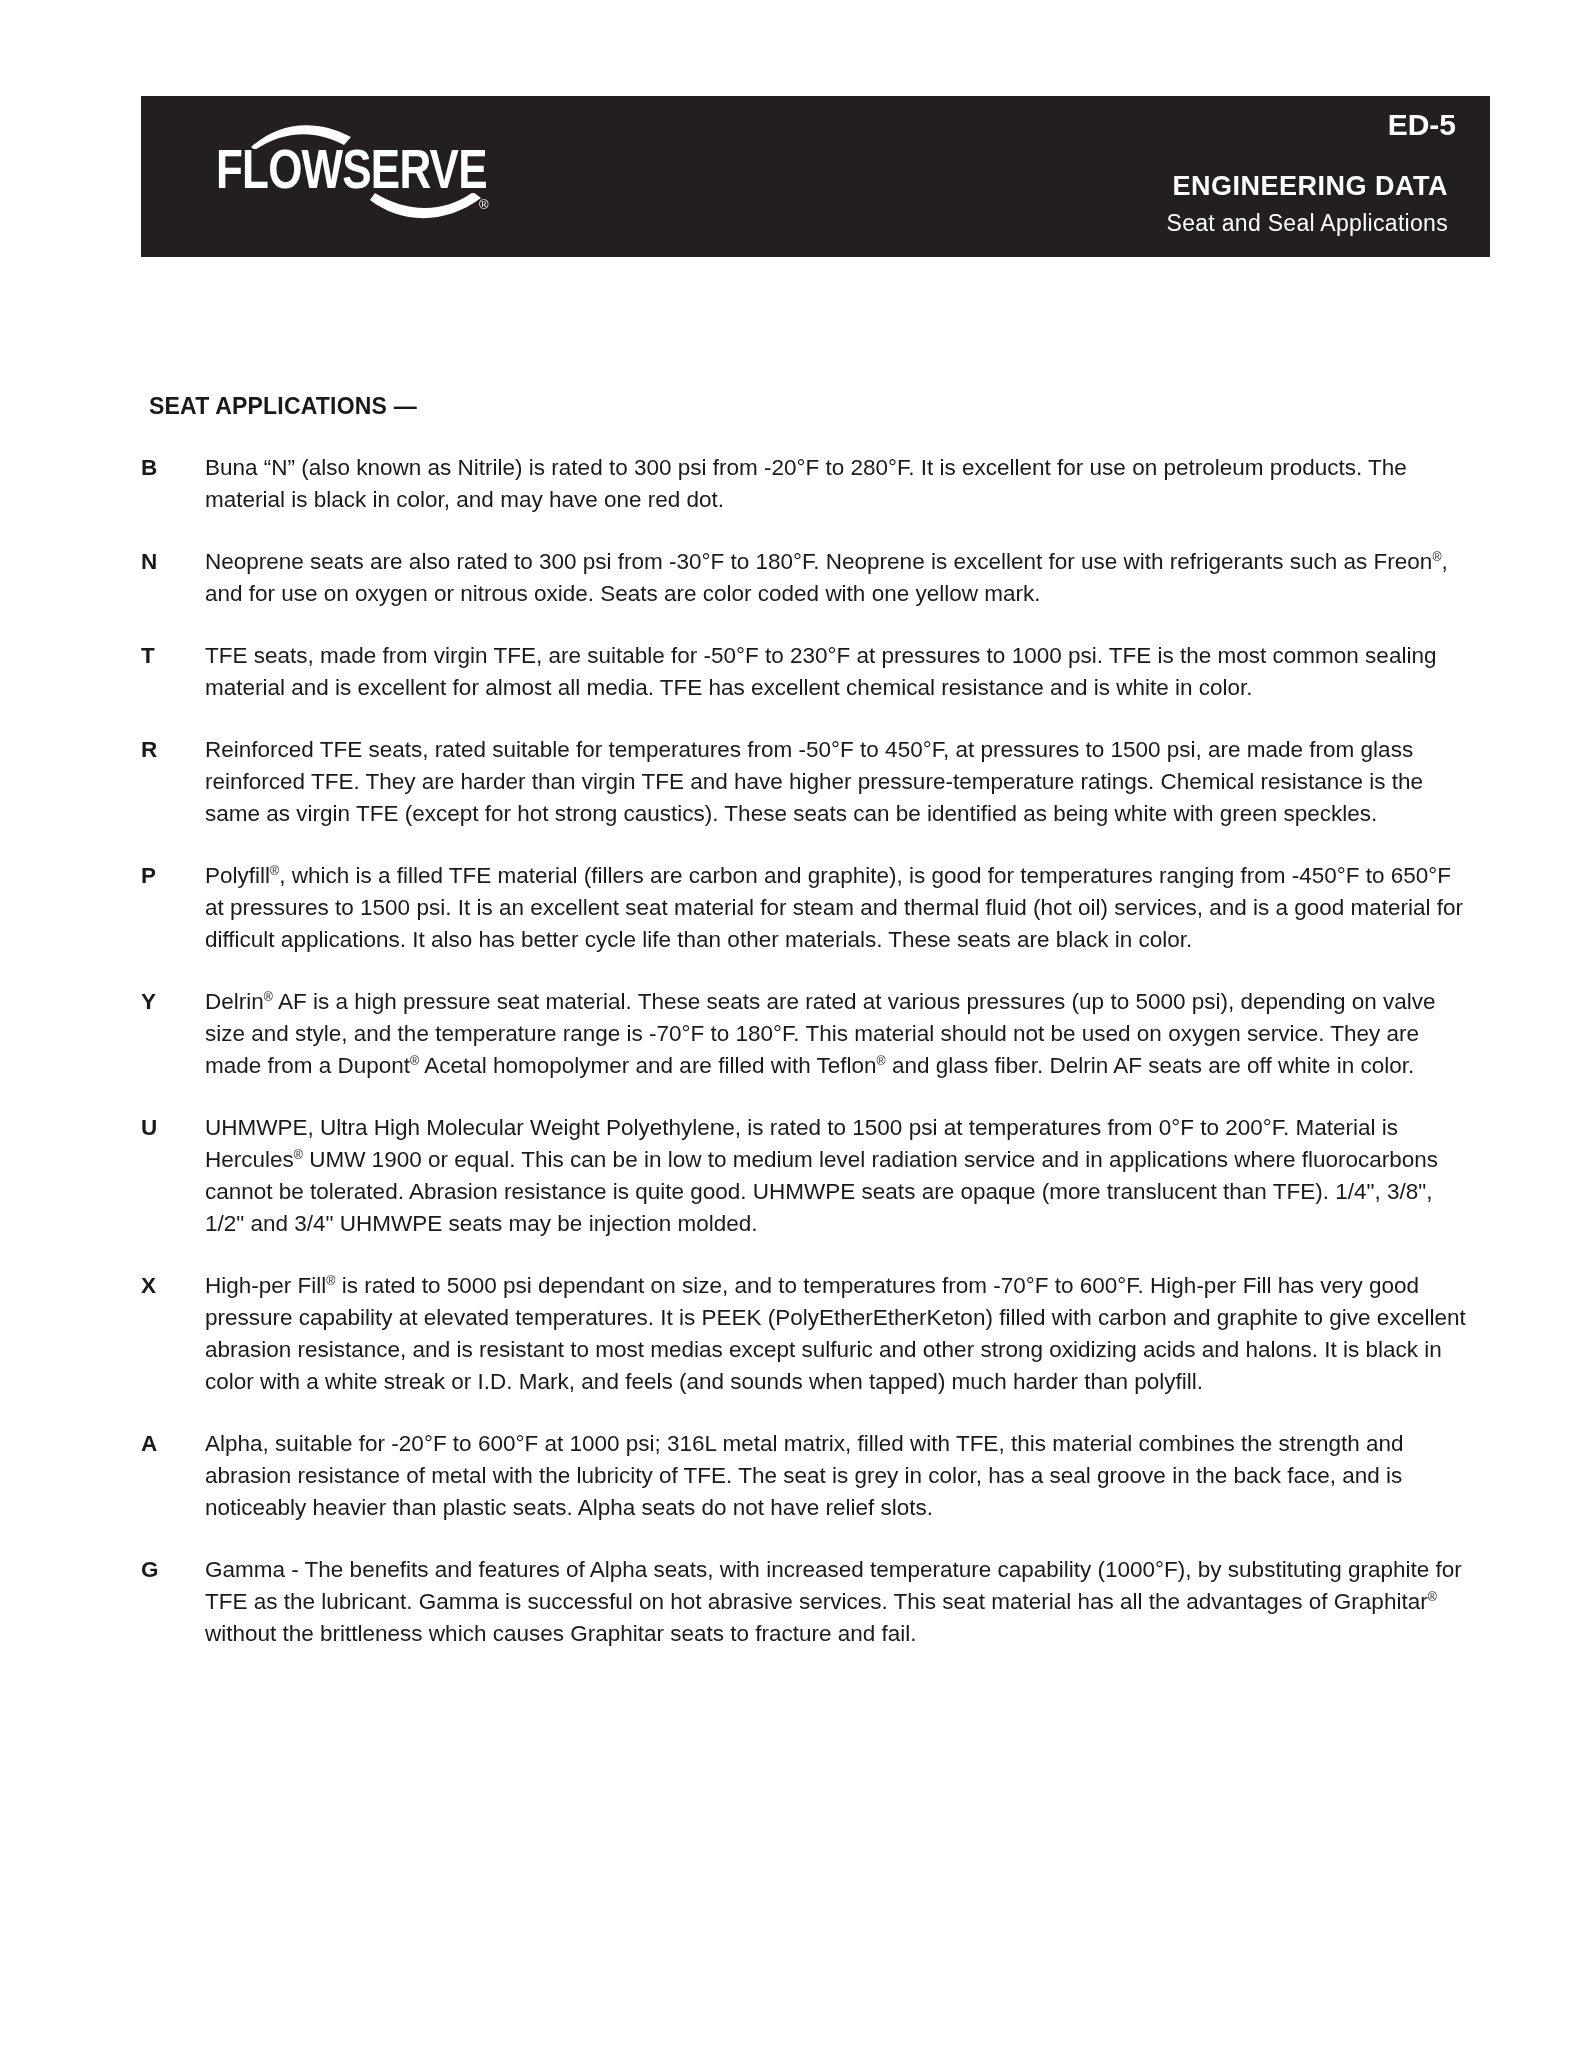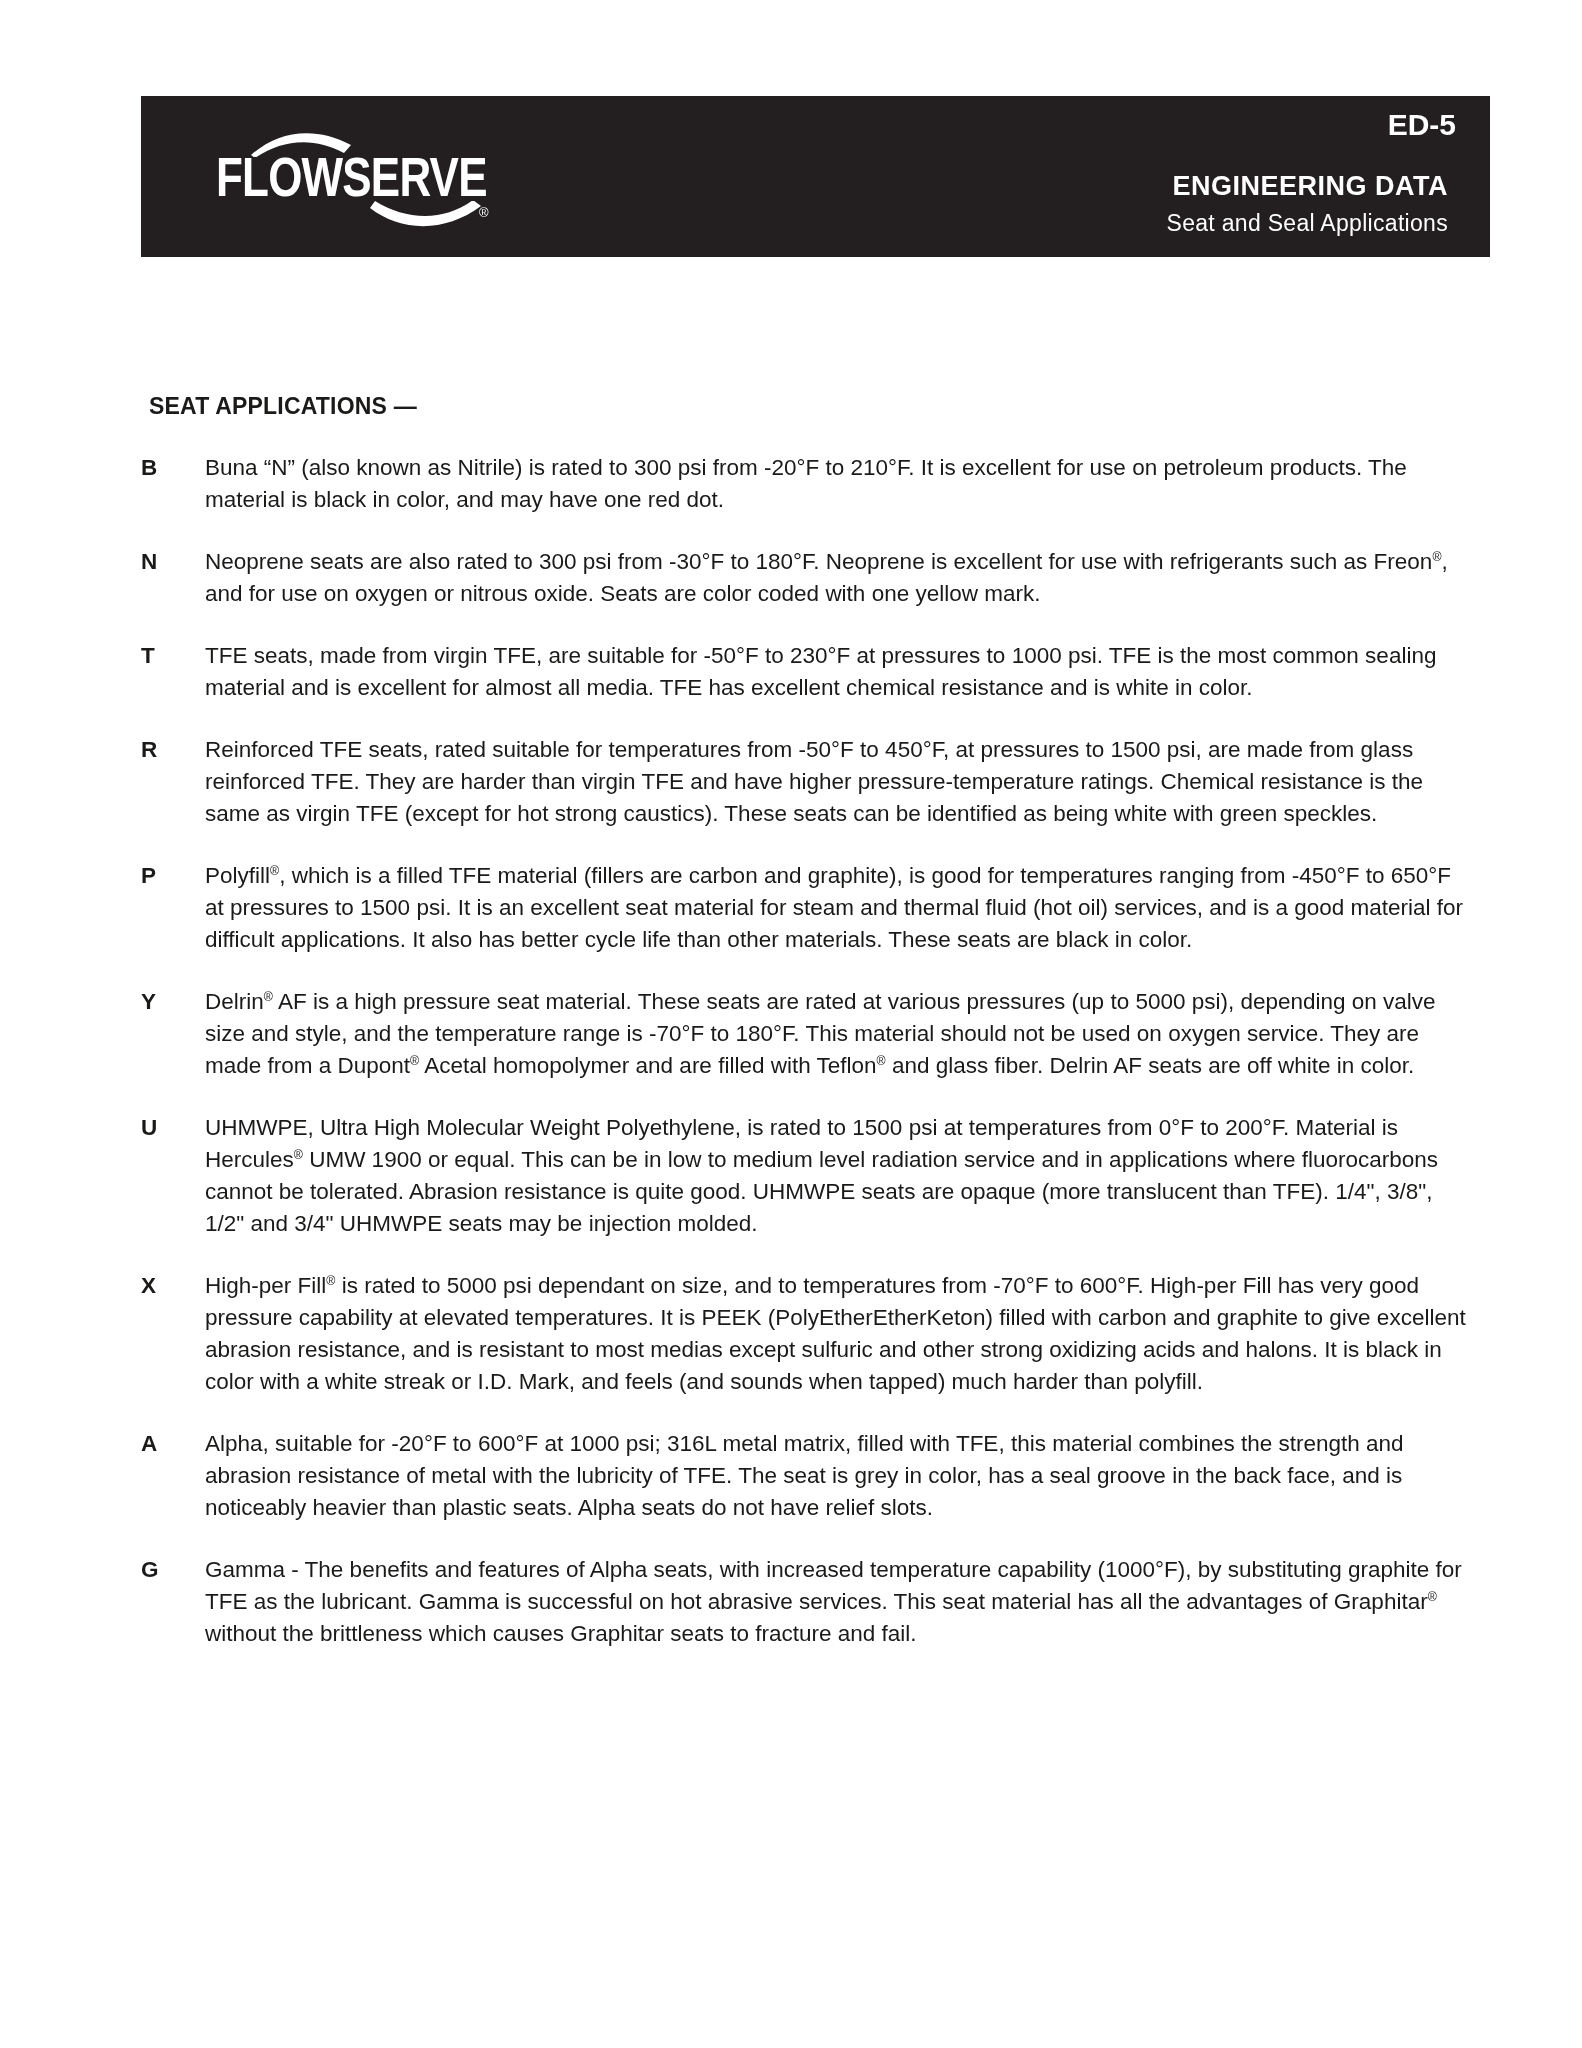--- a/index.html
+++ b/index.html
@@ -8,21 +8,21 @@
     font-family:"Liberation Sans","DejaVu Sans",sans-serif;
     -webkit-font-smoothing:antialiased;
   }
   .page{position:relative;width:1582px;height:2048px;background:#fff;color:#1b1a19;overflow:hidden;}
 
   
   .masthead{
     position:absolute;left:141px;top:96px;width:1349px;height:161px;
     background:#231f20;color:#fff;
   }
-  .logo{position:absolute;left:38px;top:12px;width:330px;height:118px;}
+  .logo{position:absolute;left:38px;top:4px;width:330px;height:118px;}
   .logo-arc-top{position:absolute;left:72px;top:20px;width:100px;height:29px;}
   .logo-arc-bottom{position:absolute;left:186px;top:93px;width:116px;height:30px;}
   .logo-word{
     position:absolute;left:37px;top:42px;
     font-size:55px;font-weight:bold;letter-spacing:-1px;line-height:1;
     transform:scaleX(0.8);transform-origin:left top;white-space:nowrap;
   }
   .logo-reg{position:absolute;left:300px;top:98px;font-size:13px;line-height:1;}
   .brand-sub{
     position:absolute;left:346px;top:52px;font-size:42px;font-weight:normal;
@@ -63,21 +63,21 @@
     <div class="doc-code">ED-5</div>
     <div class="doc-title">ENGINEERING DATA</div>
     <div class="doc-subtitle">Seat and Seal Applications</div>
   </header>
 
   <main class="content">
     <h2 class="section-heading">SEAT APPLICATIONS —</h2>
     <div class="seat-list">
         <div class="seat-item">
           <div class="seat-code">B</div>
-          <div class="seat-text"><span>Buna “N” (also known as Nitrile) is rated to 300 psi from -20°F to 210°F. It is excellent for use on petroleum products. The material is black in color, and may have one red dot.</span></div>
+          <div class="seat-text"><span>Buna “N” (also known as Nitrile) is rated to 300 psi from -20°F to 280°F. It is excellent for use on petroleum products. The material is black in color, and may have one red dot.</span></div>
         </div>
         <div class="seat-item">
           <div class="seat-code">N</div>
           <div class="seat-text"><span>Neoprene seats are also rated to 300 psi from -30°F to 180°F. Neoprene is excellent for use with refrigerants such as Freon</span><sup>®</sup><span>, and for use on oxygen or nitrous oxide. Seats are color coded with one yellow mark.</span></div>
         </div>
         <div class="seat-item">
           <div class="seat-code">T</div>
           <div class="seat-text"><span>TFE seats, made from virgin TFE, are suitable for -50°F to 230°F at pressures to 1000 psi. TFE is the most common sealing material and is excellent for almost all media. TFE has excellent chemical resistance and is white in color.</span></div>
         </div>
         <div class="seat-item">

